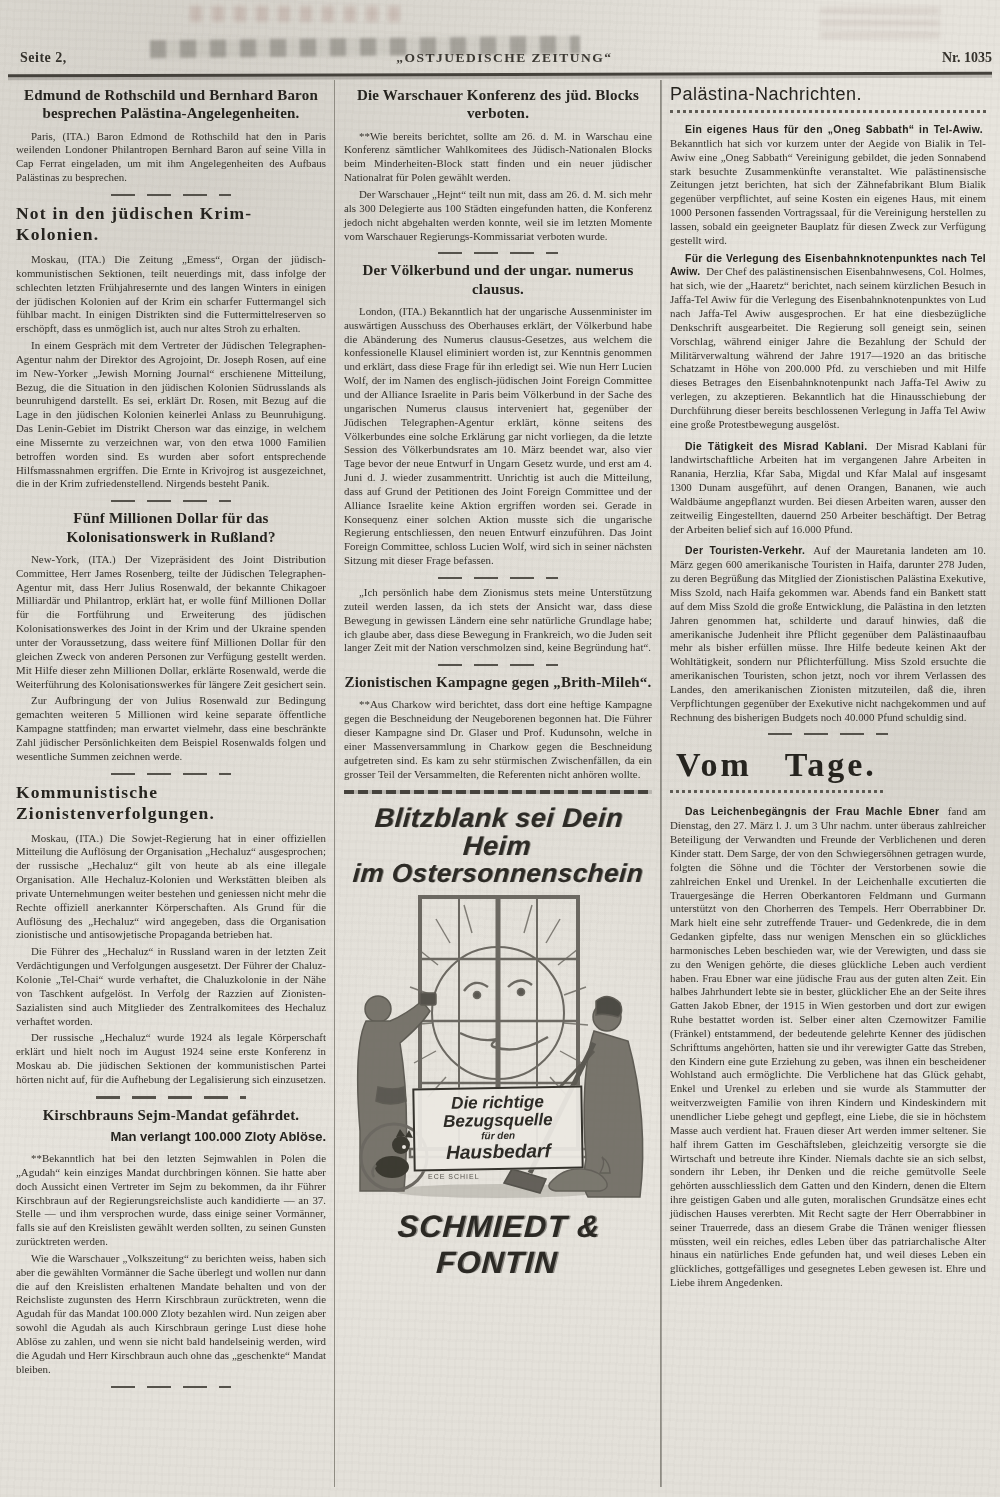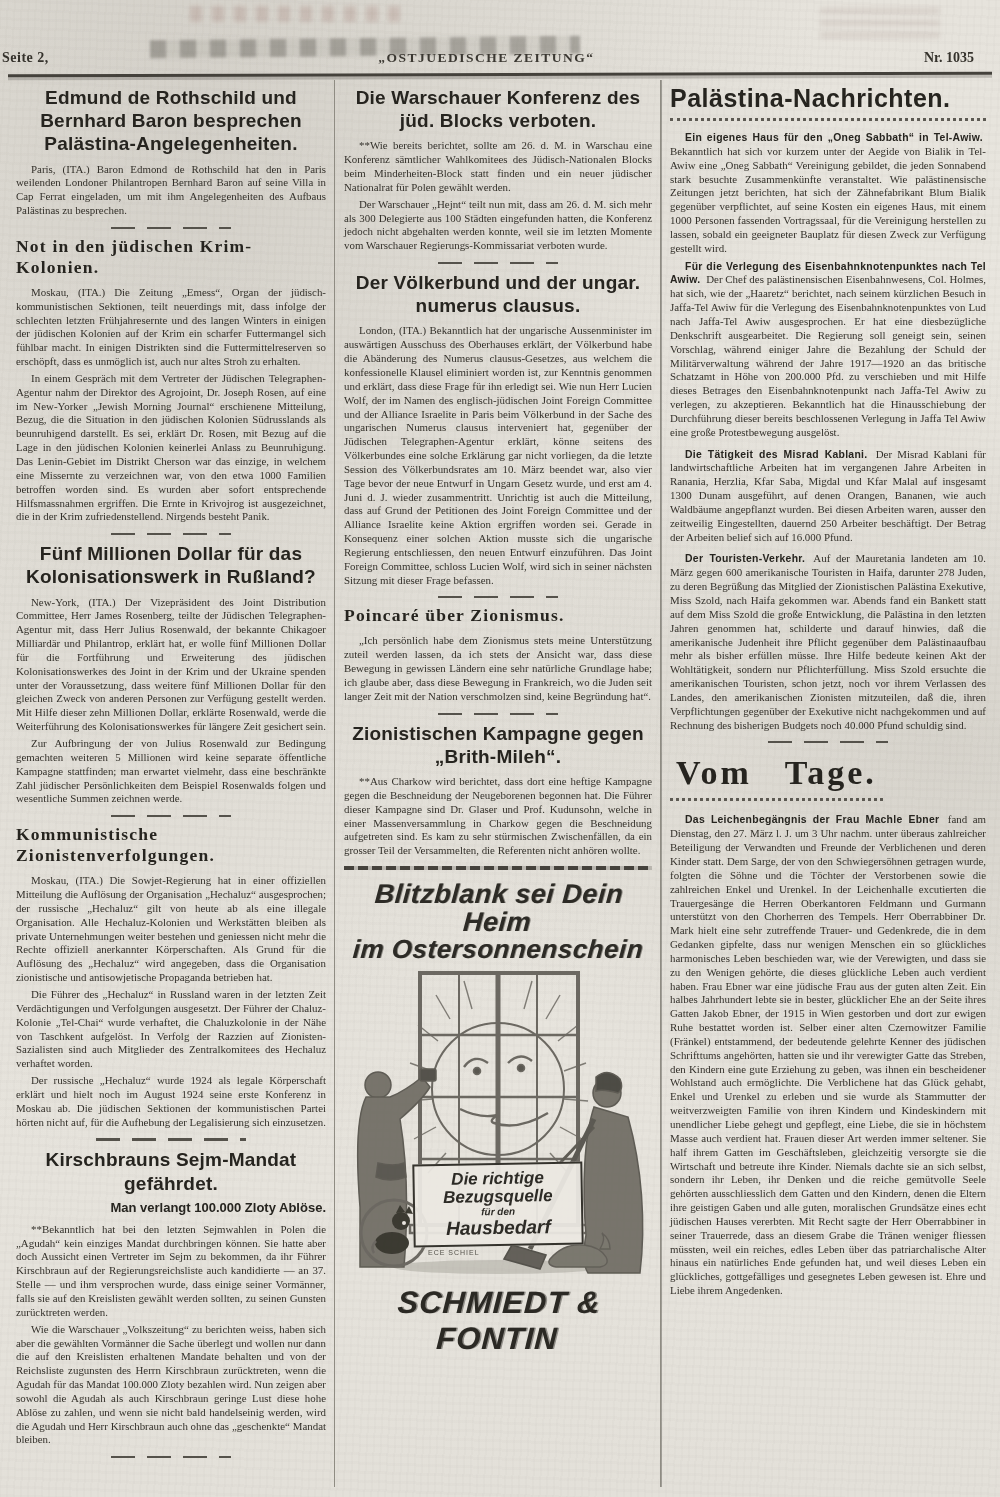--- a/index.html
+++ b/index.html
@@ -16,48 +16,48 @@
       repeating-linear-gradient(93deg, rgba(110,105,95,.05) 0 2px, transparent 2px 7px),
       repeating-linear-gradient(2deg, rgba(110,105,95,.04) 0 3px, transparent 3px 9px);}
   .top-smudge{position:absolute;top:38px;left:150px;width:430px;height:18px;
     background:repeating-linear-gradient(90deg, rgba(75,72,65,.38) 0 16px, rgba(75,72,65,.08) 16px 30px);
     filter:blur(1.6px);transform:rotate(-.6deg);}
   .top-smudge2{position:absolute;top:6px;left:190px;width:210px;height:16px;opacity:.30;
     background:repeating-linear-gradient(88deg, rgba(120,60,50,.5) 0 12px, transparent 12px 22px);filter:blur(2px);}
   .top-smudge3{position:absolute;top:4px;right:60px;width:120px;height:34px;opacity:.22;
     background:repeating-linear-gradient(0deg, rgba(100,60,55,.5) 0 6px, transparent 6px 12px);filter:blur(2.5px);}
 
-  .masthead{position:absolute;top:50px;left:2px;width:972px;display:flex;justify-content:space-between;align-items:baseline;}
+  .masthead{position:absolute;top:50px;left:20px;width:972px;display:flex;justify-content:space-between;align-items:baseline;}
   .mh-left{font-size:14px;font-weight:bold;letter-spacing:.5px;}
   .mh-center{font-size:13.5px;letter-spacing:1.5px;font-weight:bold;color:#3b3832;}
   .mh-right{font-size:14px;font-weight:bold;}
   .mh-rule{position:absolute;top:73px;left:8px;width:984px;height:3px;background:#44413b;box-shadow:0 3px 0 rgba(68,65,59,.25);transform:rotate(-.15deg);}
 
   .vrule{position:absolute;top:80px;bottom:10px;width:1px;background:#8f8c83;}
   .vrule.v1{left:334px;}
   .vrule.v2{left:660px;box-shadow:1px 0 0 rgba(80,77,70,.45);}
 
   .col{position:absolute;top:84px;}
   .col1{left:16px;width:310px;}
   .col2{left:344px;width:308px;}
   .col3{left:670px;width:316px;}
 
   h2,h3{margin:0;color:#26241f;}
-  .h-sans{font-family:Liberation Sans, sans-serif;font-weight:bold;font-size:19px;line-height:1.22;text-align:center;letter-spacing:.2px;margin:2px 0 7px;}
+  .h-sans{font-family:Liberation Serif, serif;font-weight:bold;font-size:15px;line-height:1.22;text-align:center;letter-spacing:.2px;margin:2px 0 7px;}
   .h-serif{font-family:"Liberation Serif",serif;font-weight:bold;font-size:17.5px;line-height:1.2;letter-spacing:1.2px;margin:2px 0 8px;}
   .h-sub{font-family:"Liberation Sans",sans-serif;font-weight:bold;font-size:13px;text-align:right;margin:-2px 0 8px;}
   p{font-size:10.9px;line-height:1.27;text-align:justify;text-indent:15px;margin:0 0 3px;color:#33302a;}
   .lead{font-family:"Liberation Sans",sans-serif;font-size:10.4px;letter-spacing:.3px;margin-right:3px;color:#26241f;}
   .divider{width:150px;height:3px;margin:9px auto 7px;
     background:repeating-linear-gradient(90deg,#55524b 0 24px,transparent 24px 36px);}
   .divider.thin{height:2px;width:120px;}
   .rule-heavy{height:4px;margin:8px 0 10px;
     background:repeating-linear-gradient(90deg,#45423c 0 10px,rgba(69,66,60,.25) 10px 14px);}
 
-  .section-head{font-family:"Liberation Sans",sans-serif;font-weight:bold;font-size:25px;letter-spacing:.5px;
+  .section-head{font-family:"Liberation Sans",sans-serif;font-weight:normal;font-size:18px;letter-spacing:.5px;
     border-bottom:3px dotted #5d5a53;padding-bottom:5px;margin:0 0 10px;}
   .vt-head{font-family:"Liberation Serif",serif;font-weight:bold;font-size:34px;letter-spacing:3px;word-spacing:22px;
     border-bottom:3px dotted #5d5a53;padding:0 6px 6px;margin:4px 0 12px;display:inline-block;}
 
   
   .ad{margin-top:4px;}
   .ad-headline{font-family:"Liberation Sans",sans-serif;font-weight:bold;font-style:italic;font-size:27px;
     line-height:1.04;text-align:center;color:#2d2b26;transform:skewX(-4deg);letter-spacing:.5px;
     text-shadow:1px 0 0 rgba(45,43,38,.5);}
   .ad-headline.l2{font-size:26px;margin-bottom:4px;}
@@ -139,21 +139,20 @@
     </article>
     <div class="divider thin"></div>
 
     <article>
       <h2 class="h-sans">Der Völkerbund und der ungar. numerus clausus.</h2>
       <p>London, (ITA.) Bekanntlich hat der ungarische Aussenminister im auswärtigen Ausschuss des Oberhauses erklärt, der Völkerbund habe die Abänderung des Numerus clausus-Gesetzes, aus welchem die konfessionelle Klausel eliminiert worden ist, zur Kenntnis genommen und erklärt, dass diese Frage für ihn erledigt sei. Wie nun Herr Lucien Wolf, der im Namen des englisch-jüdischen Joint Foreign Committee und der Alliance Israelite in Paris beim Völkerbund in der Sache des ungarischen Numerus clausus interveniert hat, gegenüber der Jüdischen Telegraphen-Agentur erklärt, könne seitens des Völkerbundes eine solche Erklärung gar nicht vorliegen, da die letzte Session des Völkerbundsrates am 10. März beendet war, also vier Tage bevor der neue Entwurf in Ungarn Gesetz wurde, und erst am 4. Juni d. J. wieder zusammentritt. Unrichtig ist auch die Mitteilung, dass auf Grund der Petitionen des Joint Foreign Committee und der Alliance Israelite keine Aktion ergriffen worden sei. Gerade in Konsequenz einer solchen Aktion musste sich die ungarische Regierung entschliessen, den neuen Entwurf einzuführen. Das Joint Foreign Committee, schloss Lucien Wolf, wird sich in seiner nächsten Sitzung mit dieser Frage befassen.</p>
     </article>
     <div class="divider thin"></div>
 
     <article>
-      <h2 class="h-serif">Poincaré über Zionismus.</h2>
       <p>„Ich persönlich habe dem Zionismus stets meine Unterstützung zuteil werden lassen, da ich stets der Ansicht war, dass diese Bewegung in gewissen Ländern eine sehr natürliche Grundlage habe; ich glaube aber, dass diese Bewegung in Frankreich, wo die Juden seit langer Zeit mit der Nation verschmolzen sind, keine Begründung hat“.</p>
     </article>
     <div class="divider thin"></div>
 
     <article>
       <h2 class="h-sans">Zionistischen Kampagne gegen „Brith-Mileh“.</h2>
       <p>**Aus Charkow wird berichtet, dass dort eine heftige Kampagne gegen die Beschneidung der Neugeborenen begonnen hat. Die Führer dieser Kampagne sind Dr. Glaser und Prof. Kudunsohn, welche in einer Massenversammlung in Charkow gegen die Beschneidung aufgetreten sind. Es kam zu sehr stürmischen Zwischenfällen, da ein grosser Teil der Versammelten, die Referenten nicht anhören wollte.</p>
     </article>
 
     <div class="rule-heavy"></div>

